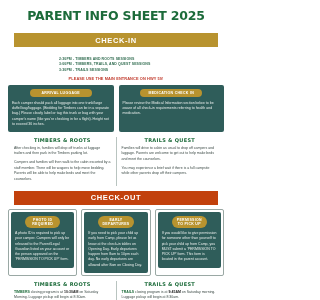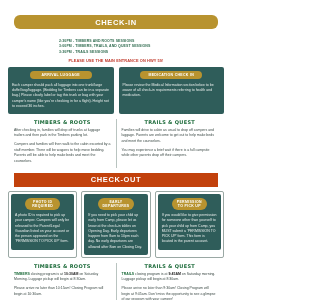--- a/index.html
+++ b/index.html
@@ -26,21 +26,20 @@
   }
   .banner {
     background: #b8932f;
     color: #ffffff;
     text-align: center;
     font-size: 7.5px;
     font-weight: bold;
     letter-spacing: 0.6px;
     padding: 2.5px 0 2.5px 0;
     margin: 10px 8px;
-    border-radius: 6px;
   }
   .times {
     margin: 4px 0 0 0;
     text-align: center;
   }
   .time-line {
     color: #2f6b4f;
     font-size: 3.5px;
     font-weight: bold;
     letter-spacing: 0.1px;
@@ -134,20 +133,21 @@
     border-radius: 2px;
     padding: 2px;
     flex: 1;
   }
 </style>
 </head>
 <body>
 
 <div class="page">
 
+  <div class="title">PARENT INFO SHEET 2025</div>
 
   <div class="banner">CHECK-IN</div>
 
   <div class="times">
     <div class="time-line">2:30PM -  TIMBERS AND ROOTS SESSIONS</div>
     <div class="time-line">3:00PM -  TIMBERS, TRAILS, AND QUEST SESSIONS</div>
     <div class="time-line">3:30PM -  TRAILS SESSIONS</div>
   </div>
 
   <div class="entrance">PLEASE USE THE MAIN ENTRANCE ON HWY 59!</div>

